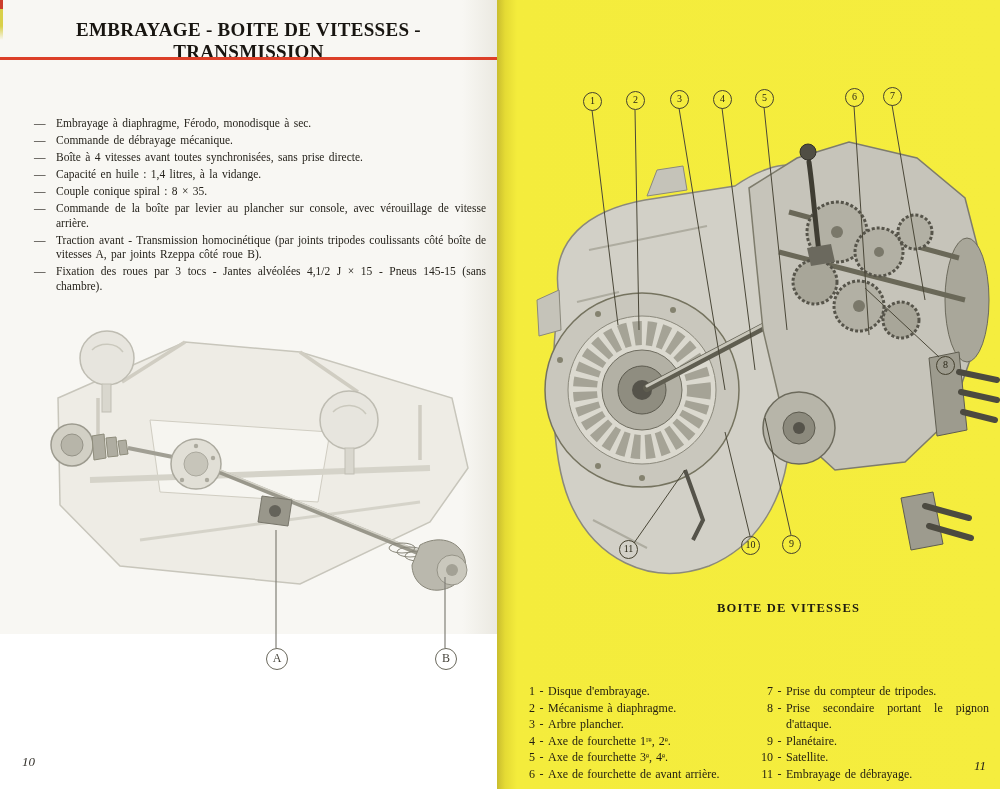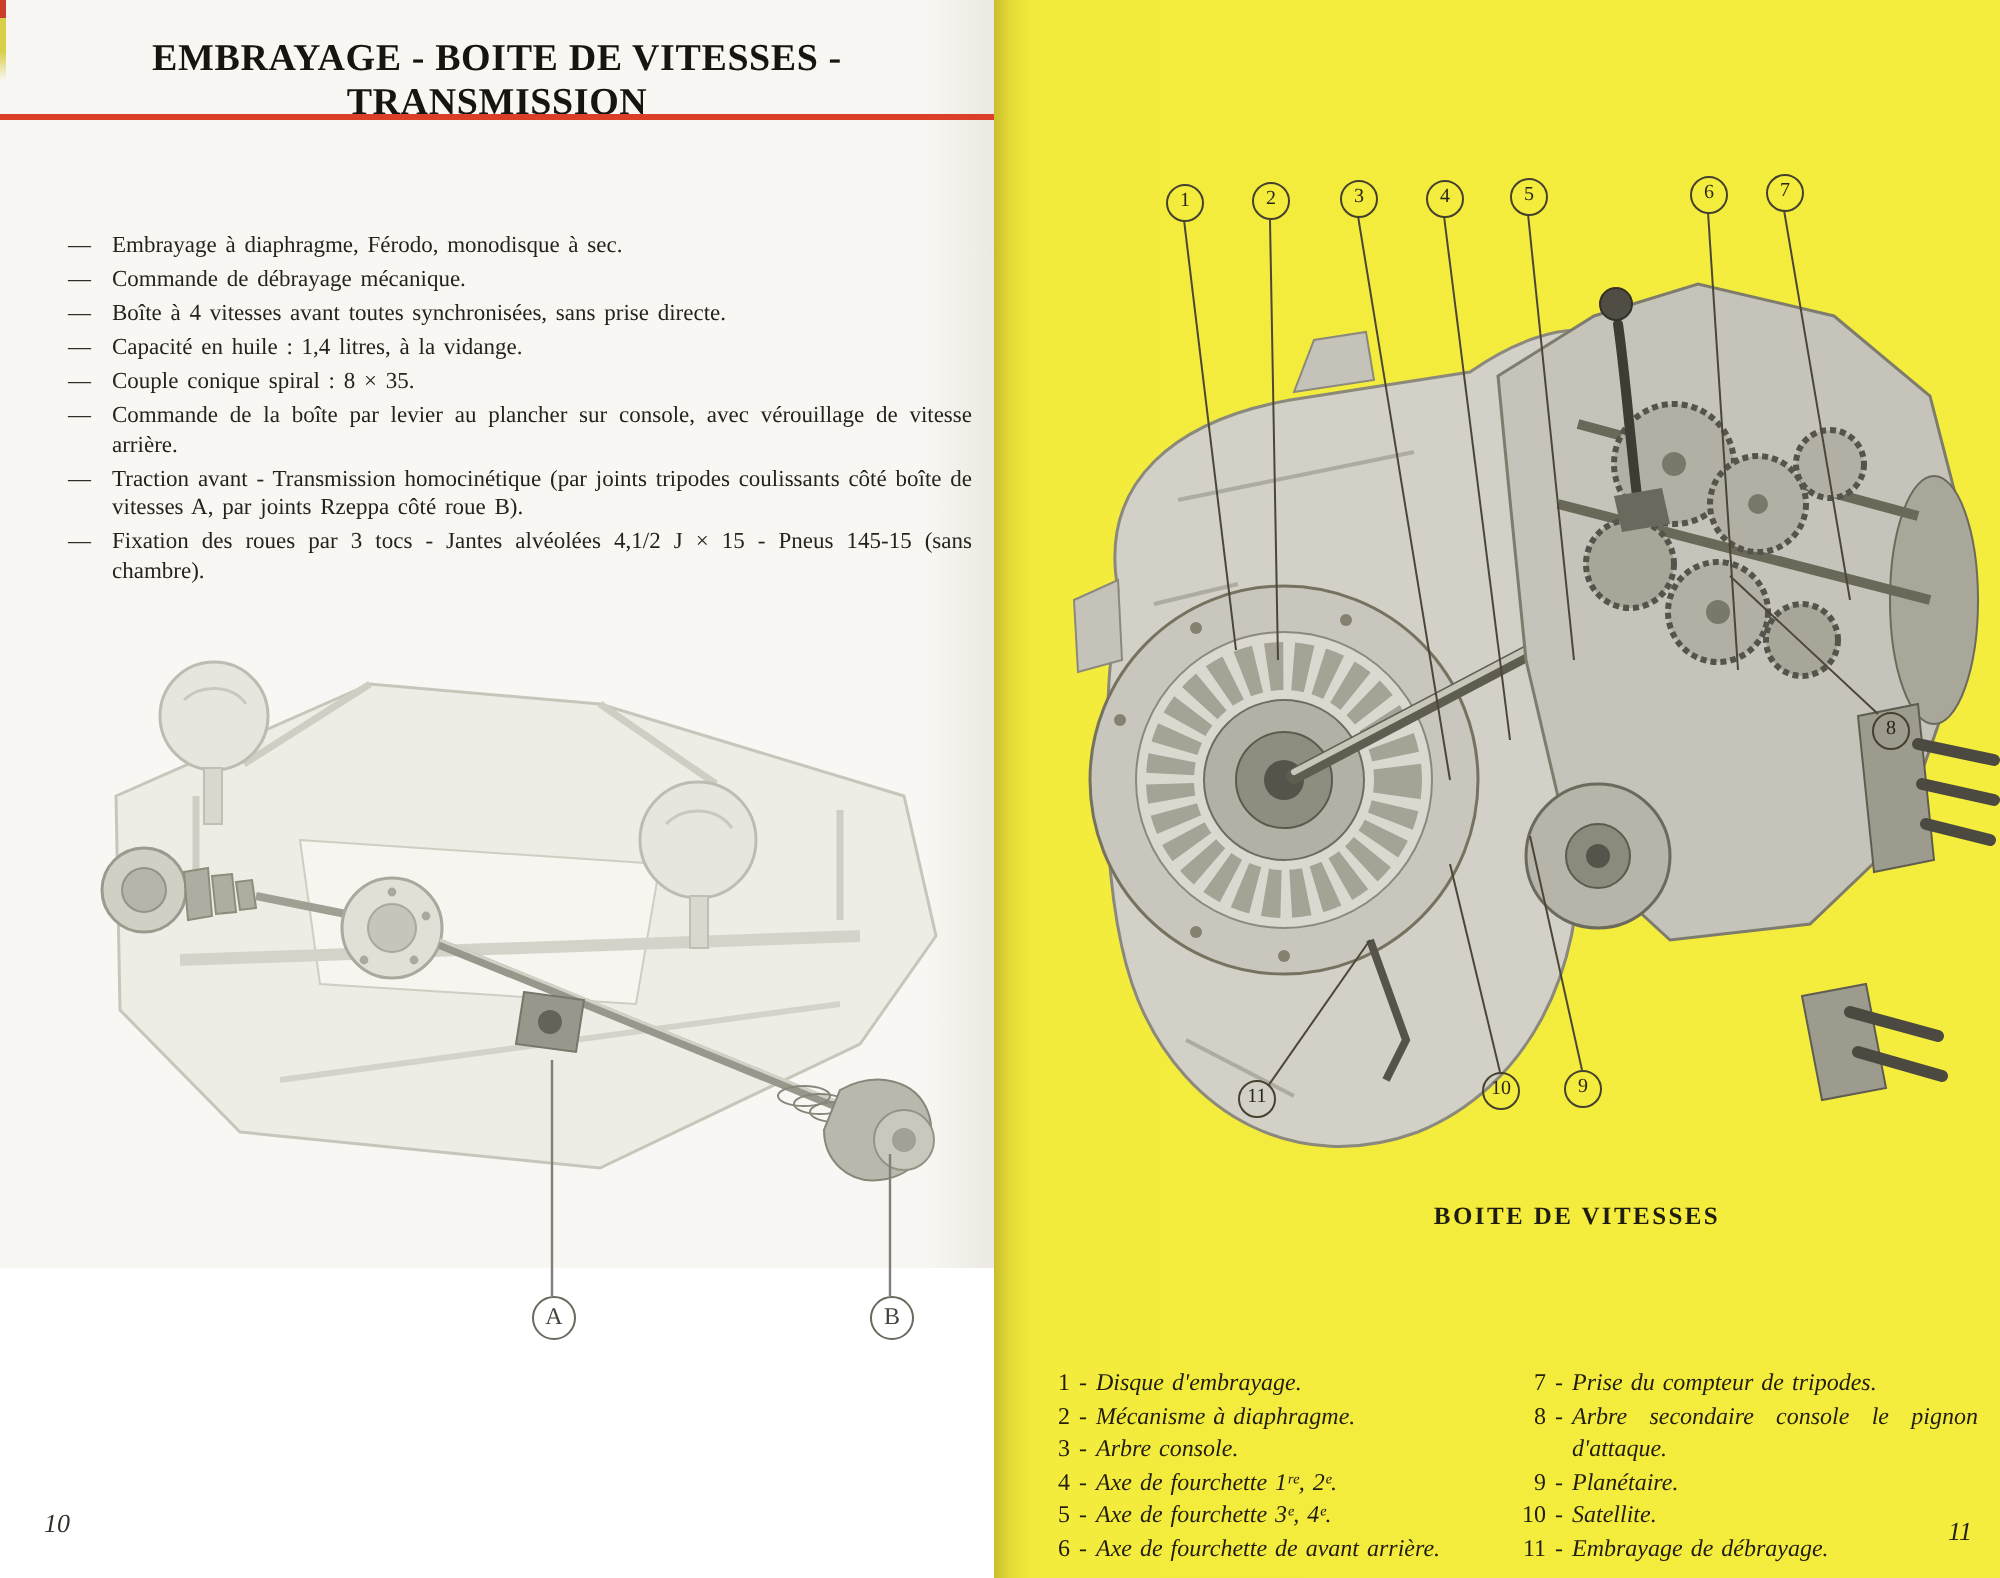--- a/index.html
+++ b/index.html
@@ -50,21 +50,21 @@
   }
   .legend{
     position:absolute;top:683px;left:20px;width:472px;display:flex;
     font-size:12px;line-height:16.5px;color:#211d10;
   }
   .legend-col{width:238px;}
   .legend-col + .legend-col{width:234px;}
   .lrow{display:flex;}
   .lnum{width:18px;text-align:right;flex:none;}
   .ldash{width:13px;text-align:center;flex:none;}
-  .ltext{flex:1;text-align:justify;word-spacing:1px;font-style:italic;}
+  .ltext{flex:1;text-align:justify;word-spacing:1px;}
   svg{position:absolute;left:0;top:0;pointer-events:none;}
 </style>
 </head>
 <body>
 
 <section class="page-left">
   <div class="corner-sliver"></div>
 
   <h1 class="page-title">EMBRAYAGE - BOITE DE VITESSES - TRANSMISSION</h1>
   <div class="red-rule"></div>
@@ -258,21 +258,21 @@
           <span class="ltext">Disque d'embrayage.</span>
         </div>
       <div class="lrow">
           <span class="lnum">2</span>
           <span class="ldash">-</span>
           <span class="ltext">Mécanisme à diaphragme.</span>
         </div>
       <div class="lrow">
           <span class="lnum">3</span>
           <span class="ldash">-</span>
-          <span class="ltext">Arbre console.</span>
+          <span class="ltext">Arbre plancher.</span>
         </div>
       <div class="lrow">
           <span class="lnum">4</span>
           <span class="ldash">-</span>
           <span class="ltext">Axe de fourchette 1ʳᵉ, 2ᵉ.</span>
         </div>
       <div class="lrow">
           <span class="lnum">5</span>
           <span class="ldash">-</span>
           <span class="ltext">Axe de fourchette 3ᵉ, 4ᵉ.</span>
@@ -285,21 +285,21 @@
     </div>
     <div class="legend-col">
       <div class="lrow">
           <span class="lnum">7</span>
           <span class="ldash">-</span>
           <span class="ltext">Prise du compteur de tripodes.</span>
         </div>
       <div class="lrow">
           <span class="lnum">8</span>
           <span class="ldash">-</span>
-          <span class="ltext">Arbre secondaire console le pignon d'attaque.</span>
+          <span class="ltext">Prise secondaire portant le pignon d'attaque.</span>
         </div>
       <div class="lrow">
           <span class="lnum">9</span>
           <span class="ldash">-</span>
           <span class="ltext">Planétaire.</span>
         </div>
       <div class="lrow">
           <span class="lnum">10</span>
           <span class="ldash">-</span>
           <span class="ltext">Satellite.</span>

